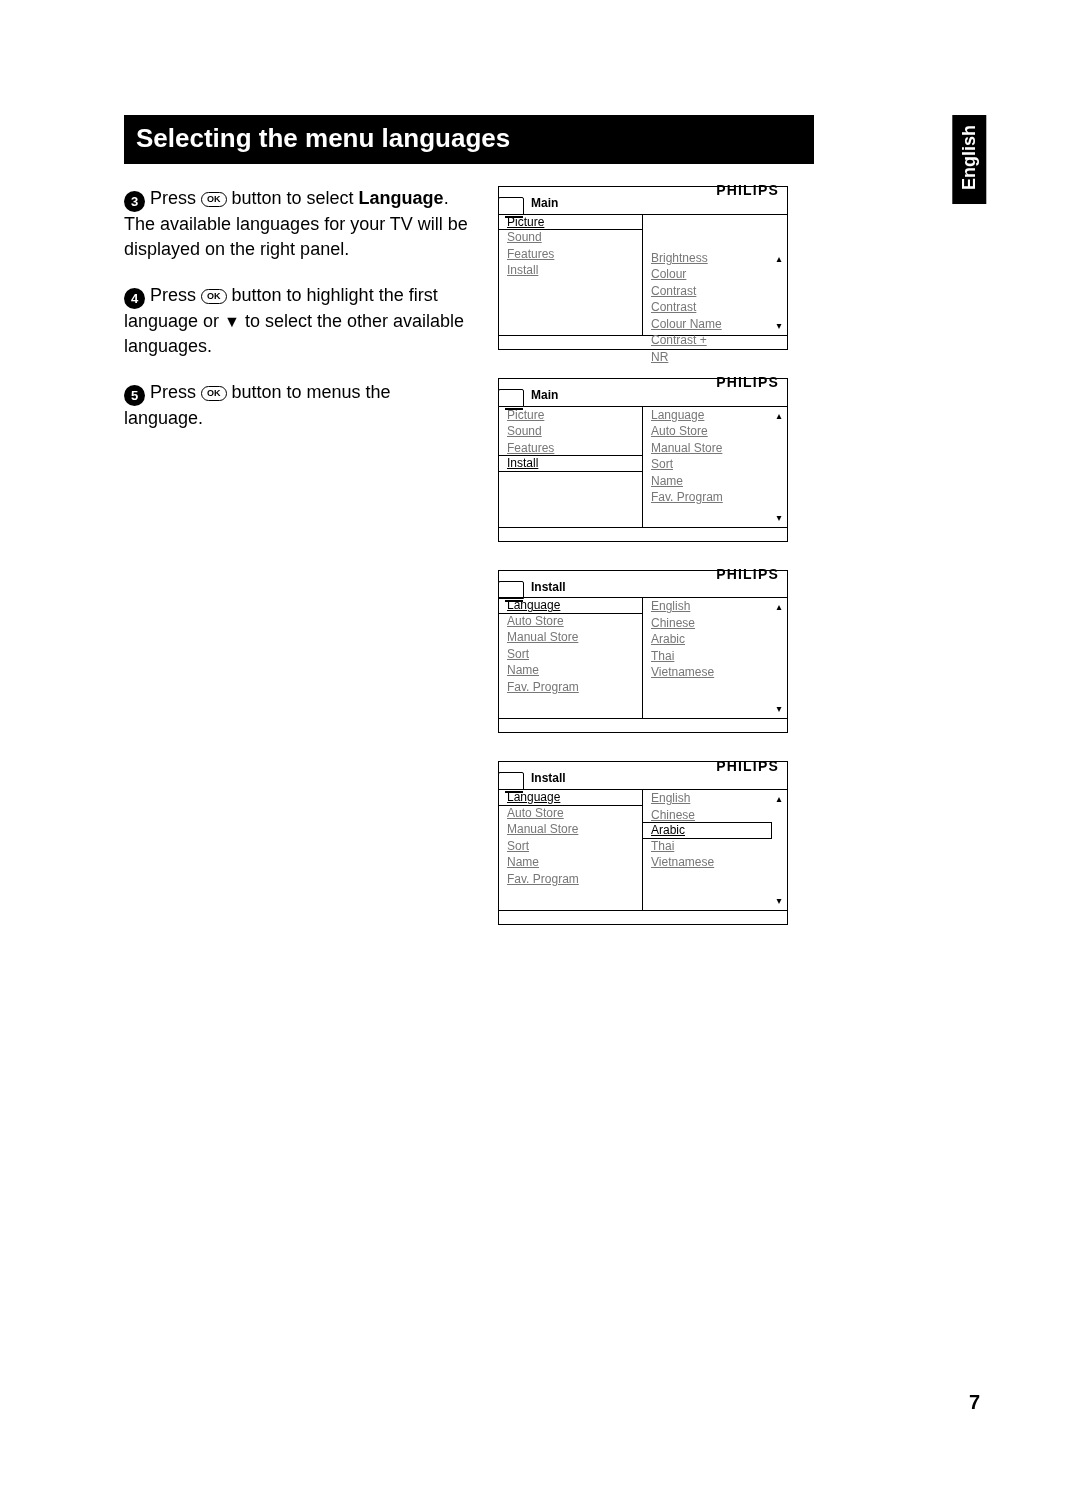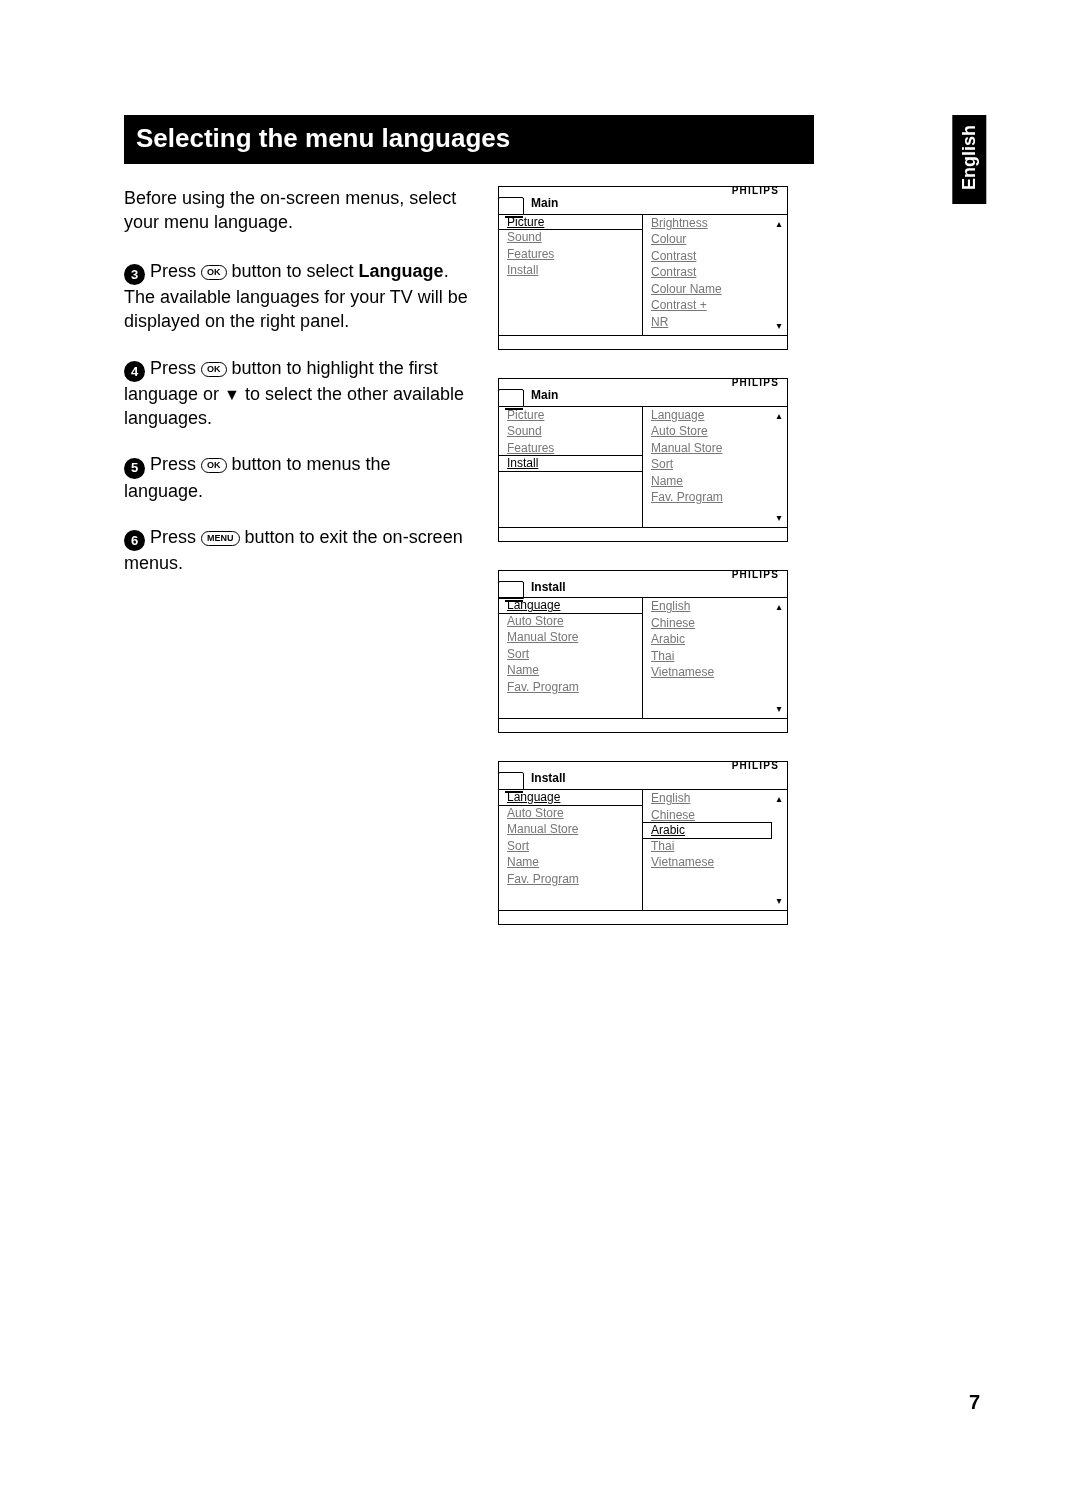--- a/index.html
+++ b/index.html
@@ -34,21 +34,21 @@
   .btn {
     display: inline-block; border: 1.3px solid #000; border-radius: 10px;
     padding: 0 5px; font-size: 9px; font-weight: 700; vertical-align: 2px;
     line-height: 13px; height: 15px;
   }
   .down { font-size: 16px; }
   
   .menu-box { border: 1.3px solid #000; font-size: 12px; line-height: 1.4; color: #777; position: relative; }
   .menu-head {
     display: flex; align-items: center; justify-content: center;
-    font-weight: 700; font-size: 10px; color: #000;
+    font-weight: 700; font-size: 14px; color: #000;
     padding: 4px 8px 2px 8px; letter-spacing: 1px; position: relative;
     letter-spacing: 1.2px;
   }
   .menu-head span { position: absolute; right: 8px; }
   .tv-icon {
     position: absolute; left: -1px; top: 10px; width: 26px; height: 18px;
     border: 1.2px solid #000; background: #fff;
     border-top-right-radius: 2px; border-top-left-radius: 2px;
   }
   .tv-icon::after {
@@ -79,60 +79,56 @@
 
 <div class="page">
 
   <div class="titlebar">Selecting the menu languages</div>
 
   <div class="lang-tab">English</div>
 
   <div class="columns">
 
     <div class="left">
-      <p class="intro">Before using the on-screen menus, select your menu language.</p>
 
 
 
       <p class="step">
         <span class="circle-num">3</span><span> Press </span><span class="btn">OK</span><span> button to select </span><b>Language</b><span>. The available languages for your TV will be displayed on the right panel.</span>
       </p>
 
       <p class="step">
         <span class="circle-num">4</span><span> Press </span><span class="btn">OK</span><span> button to highlight the first language or </span><span class="down">▼</span><span> to select the other available languages.</span>
       </p>
 
       <p class="step">
         <span class="circle-num">5</span><span>  Press </span><span class="btn">OK</span><span> button to menus the language.</span>
       </p>
 
-      <p class="step">
-        <span class="circle-num">6</span><span> Press </span><span class="btn">MENU</span><span> button to exit the on-screen menus.</span>
-      </p>
     </div>
 
     <div class="right">
 
     <div class="menu-box">
           <div class="menu-head">
             <span>PHILIPS</span>
           </div>
           <div class="tv-icon"></div>
           <div class="menu-title">Main</div>
           <div class="menu-body">
             <div class="menu-col left-col">
               <div class="menu-row boxed">Picture</div>
               <div class="menu-row">Sound</div>
               <div class="menu-row">Features</div>
               <div class="menu-row">Install</div>
               <div class="menu-row"></div>
               <div class="menu-row"></div>
               <div class="menu-row"></div>
             </div>
-            <div class="menu-col" style="display: flex;">
+            <div class="menu-col" style="display: flex; margin-top: 35px;">
               <div style="flex: 1 1 0%;">
                 <div class="menu-row">Brightness</div>
                 <div class="menu-row">Colour</div>
                 <div class="menu-row">Contrast</div>
                 <div class="menu-row">Contrast</div>
                 <div class="menu-row">Colour Name</div>
                 <div class="menu-row">Contrast +</div>
                 <div class="menu-row">NR</div>
               </div>
               <div class="arrow-col">

